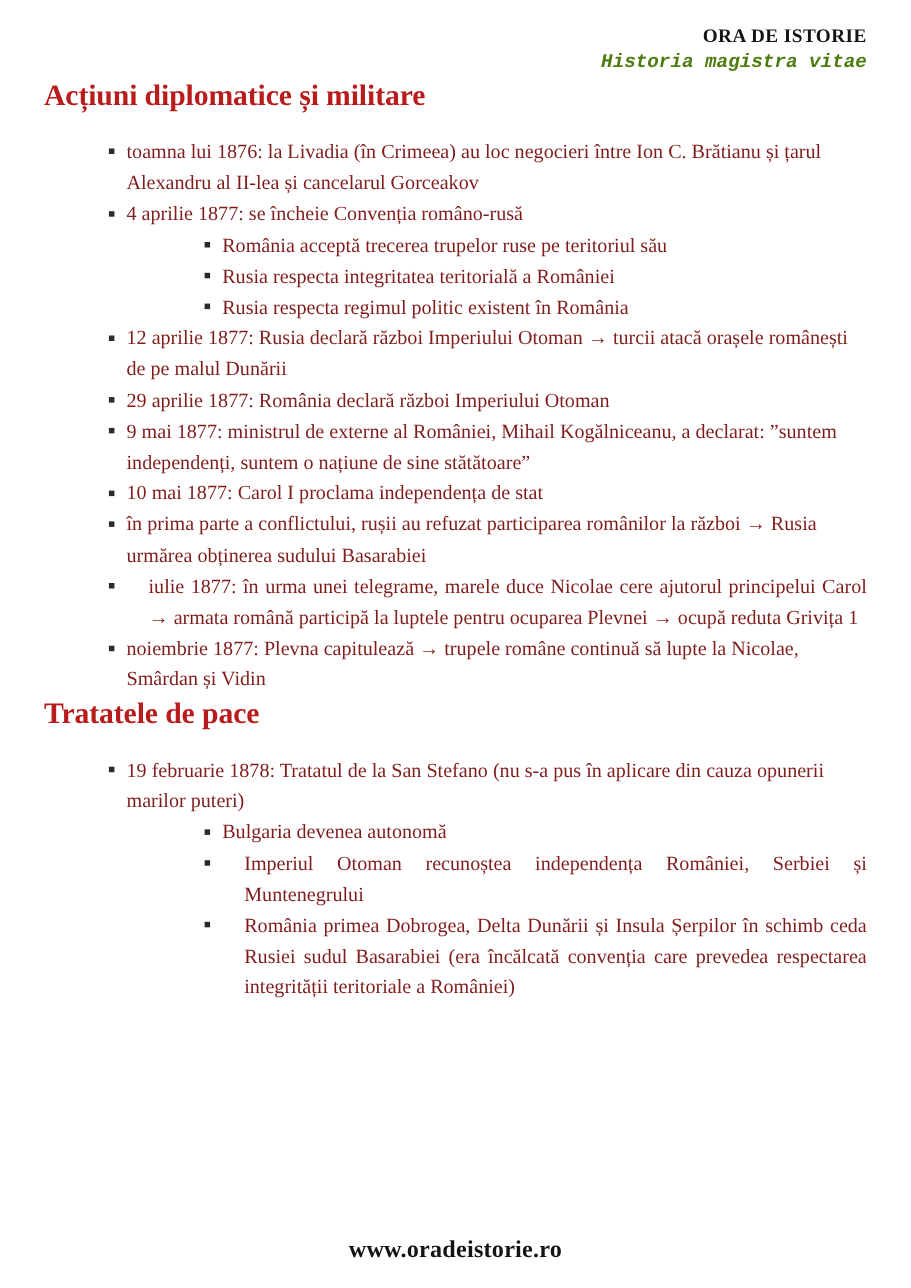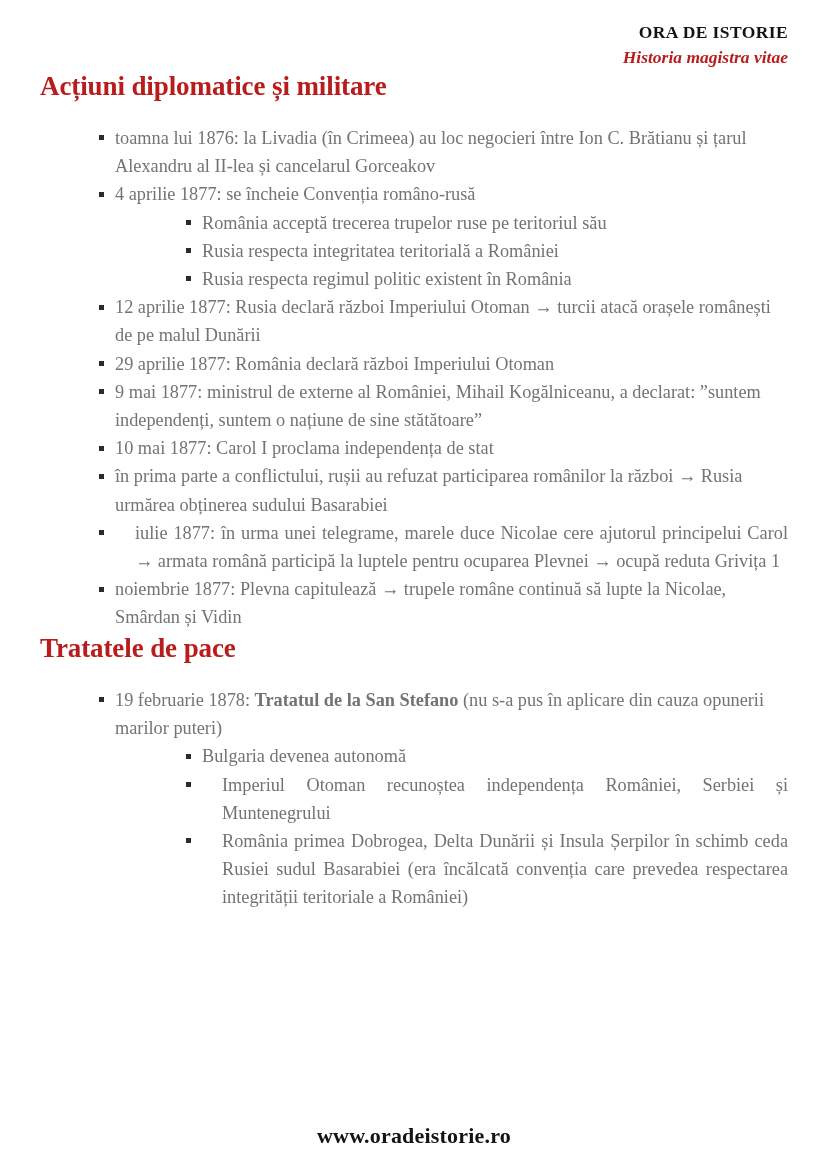--- a/index.html
+++ b/index.html
@@ -32,25 +32,25 @@
   }
   .doc-header .brand {
     font-family: "Liberation Serif", "DejaVu Serif", serif;
     font-weight: bold;
     font-size: 17.5px;
     letter-spacing: 0.4px;
     color: #141414;
     line-height: 1.25;
   }
   .doc-header .tagline {
-    font-family: Liberation Serif, serif;
+    font-family: Liberation Mono, monospace;
     font-weight: bold;
     font-style: italic;
     font-size: 17.5px;
-    color: #b91c1c;
+    color: #4d7c0f;
     line-height: 1.35;
     margin-top: 2px;
   }
 
   
   h2.section-title {
     font-family: "Liberation Serif", "DejaVu Serif", serif;
     font-weight: bold;
     font-size: 27px;
     color: #b91c1c;
@@ -74,34 +74,34 @@
     list-style: none;
     margin: 0;
     padding: 0;
     margin-left: 70px;
   }
   li.item {
     position: relative;
     padding-left: 17px;
     font-size: 18.3px;
     line-height: 28.2px;
-    color: #737373;
+    color: #7f1d1d;
     margin: 0;
   }
   li.item > .bullet {
     position: absolute;
     left: 1px;
     top: 11.5px;
     width: 5px;
     height: 5px;
     background: #2b2b2b;
   }
   li.item.justify > .text { text-align: justify; margin-left: 20px; }
   li.item .text { display: block; }
-  li.item .text b { font-weight: bold; }
+  li.item .text b { font-weight: normal; }
 
   
   li.item > ul.lvl2 { margin-top: 0; }
 
   
   .doc-footer {
     position: absolute;
     left: 0;
     right: 0;
     bottom: 22px;

